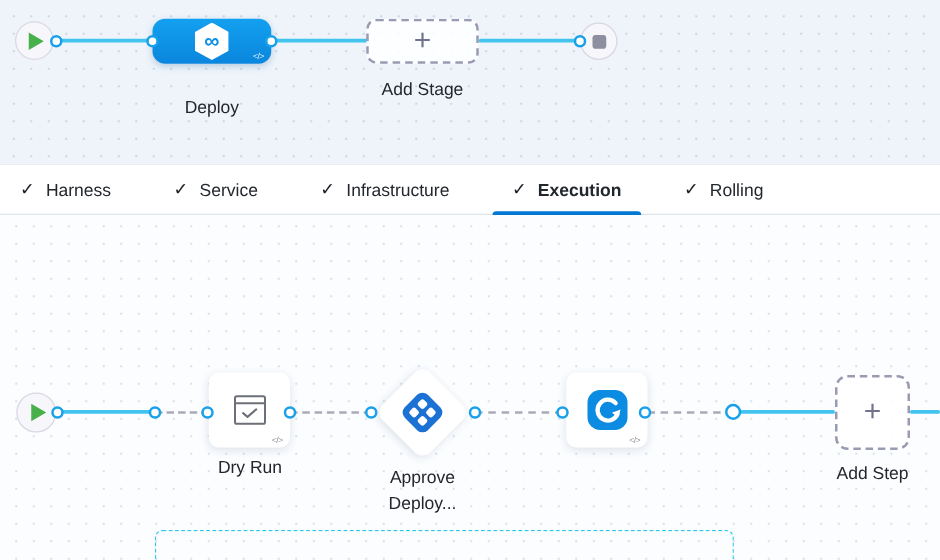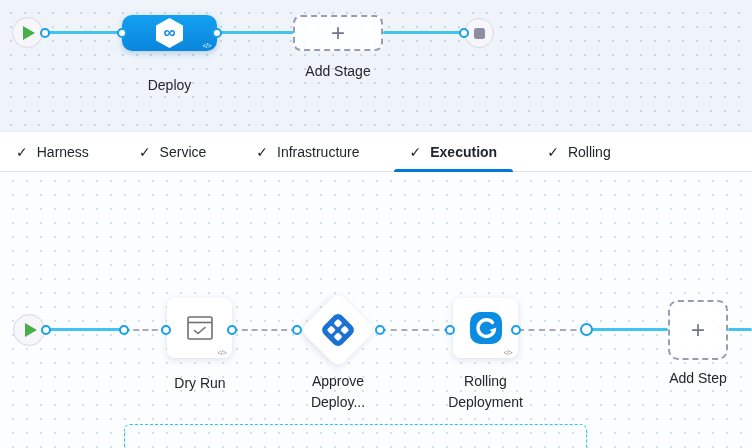--- a/index.html
+++ b/index.html
@@ -191,19 +191,18 @@
       <span class="code-tag on-white">&lt;/&gt;</span>
     </div>
     <div class="dot" style="left:445px; top:153px;"></div>
     <div class="dot" style="left:511px; top:153px;"></div>
     <div class="dot big" style="left:580px; top:151px;"></div>
 
     <div class="add-box" style="left:668px; top:128px; width:60px; height:60px; border-radius:10px;">
       <span class="plus">+</span>
     </div>
 
-    <div class="node-label" style="left:150px; top:201px; width:100px;">Dry Run</div>
+    <div class="node-label" style="left:150px; top:191px; width:100px;">Dry Run</div>
     <div class="node-label" style="left:297px; top:199px; width:82px;">Approve Deploy...</div>
-    <div class="node-label" style="left:435px; top:199px; width:101px;">Rolling Deployment</div>
     <div class="node-label" style="left:658px; top:196px; width:80px;">Add Step</div>
   </div>
 
 </div>
 
 </body></html>

